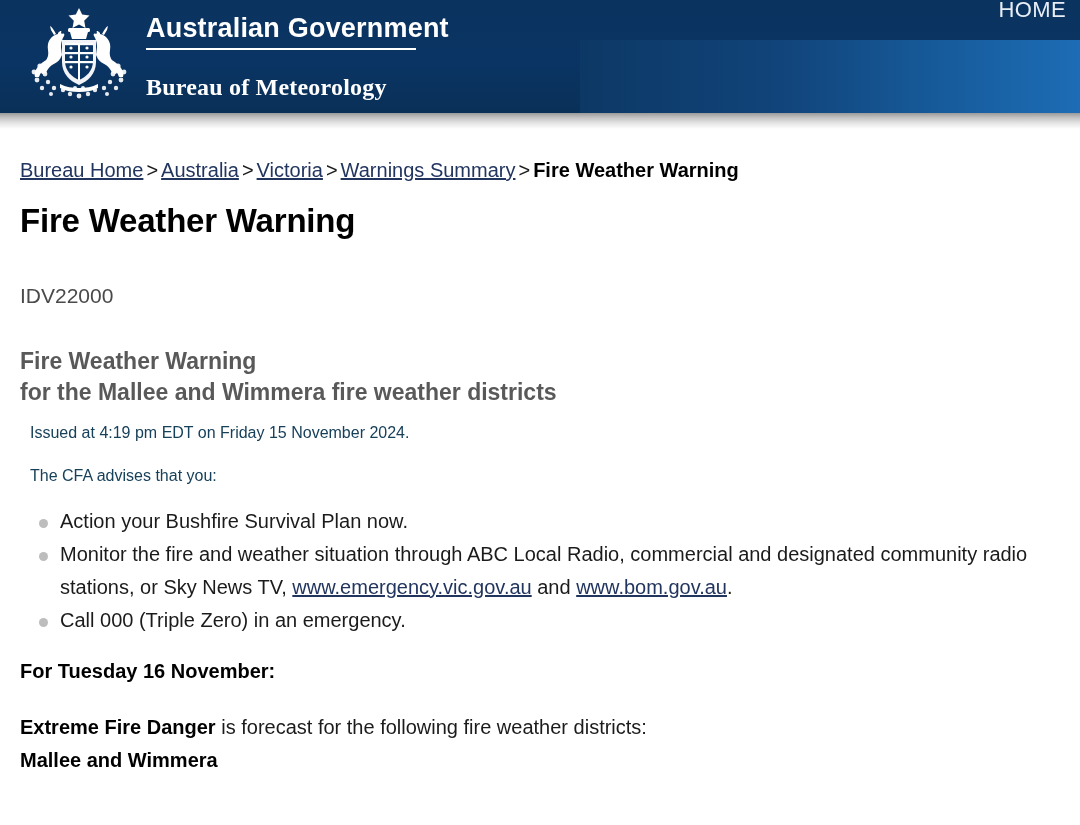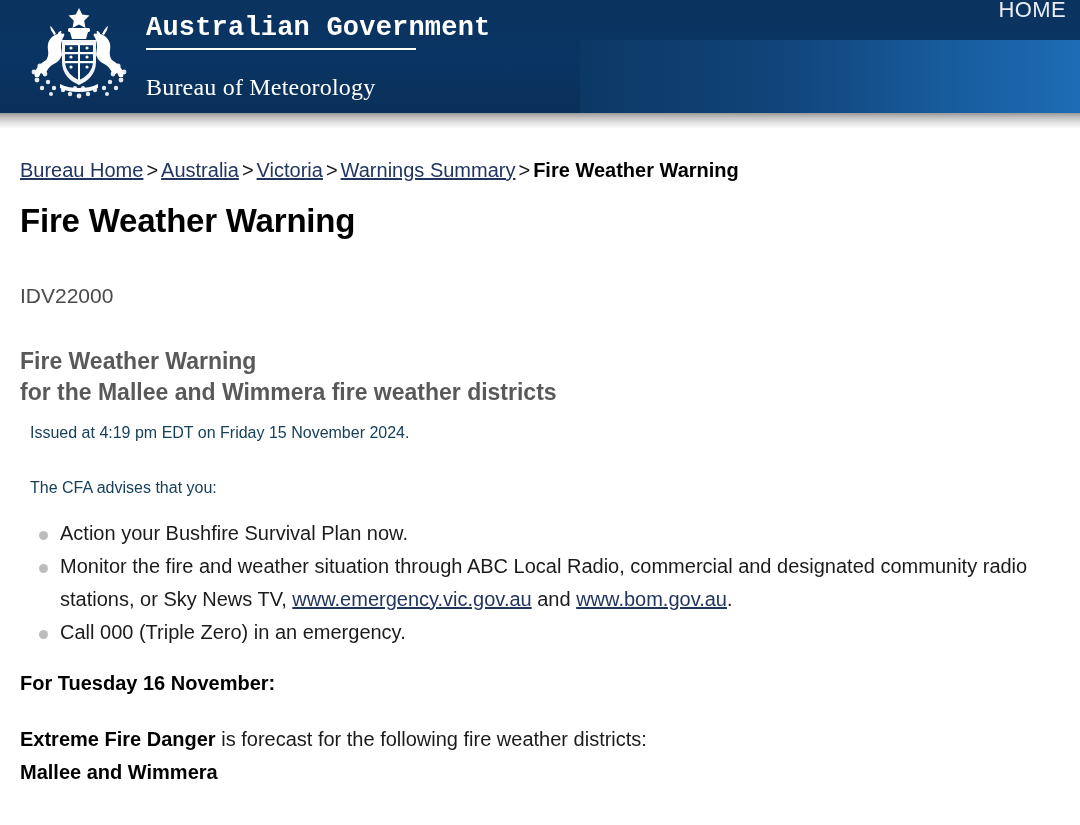--- a/index.html
+++ b/index.html
@@ -60,37 +60,37 @@
   .crest {
     width: 122px;
     height: 102px;
     flex: 0 0 auto;
   }
   .brand-text {
     margin-left: 6px;
     padding-top: 4px;
   }
   .brand-line1 {
-    font-family: Liberation Mono, monospace;
+    font-family: Liberation Sans, sans-serif;
     font-weight: bold;
     color: #ffffff;
     font-size: 27px;
     line-height: 31px;
     letter-spacing: 0.2px;
     white-space: nowrap;
   }
   .brand-rule {
     height: 2px;
     background: #ffffff;
     margin: 4px 0 5px 0;
     width: 270px;
   }
   .brand-line2 {
     font-family: "Liberation Serif", serif;
-    font-weight: normal;
+    font-weight: bold;
     color: #ffffff;
     font-size: 24px;
     line-height: 27px;
     letter-spacing: 0.2px;
     white-space: nowrap;
     margin-top: 24px;
   }
 
   .header-shadow {
     width: 1080px;
@@ -148,21 +148,21 @@
 
   .issued-block {
     margin-top: 12px;
     padding-left: 10px;
   }
   .issued, .advises {
     font-size: 16px;
     line-height: 26px;
     color: #17405a;
   }
-  .advises { margin-top: 29px; }
+  .advises { margin-top: 17px; }
 
   ul.advice {
     list-style: none;
     margin: 16px 0 0 0;
     padding: 0 0 0 10px;
   }
   ul.advice li {
     position: relative;
     padding-left: 30px;
     font-size: 20px;

